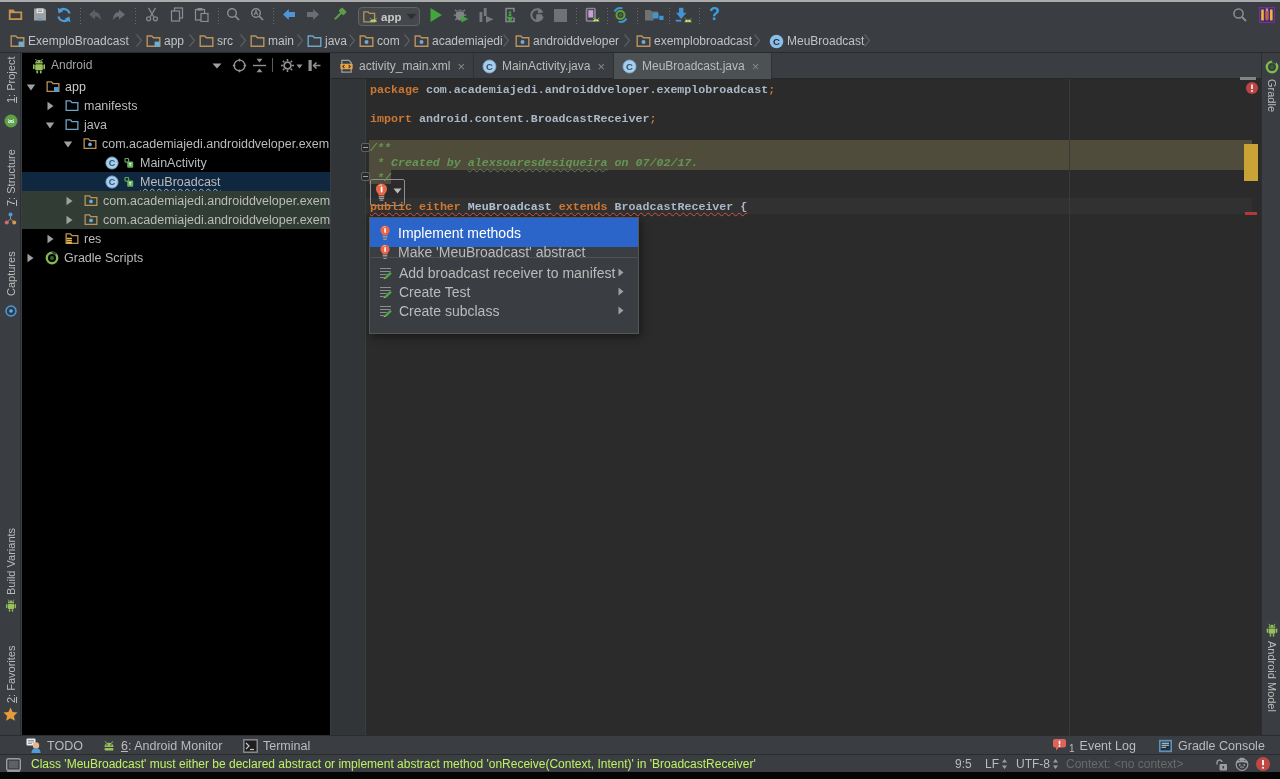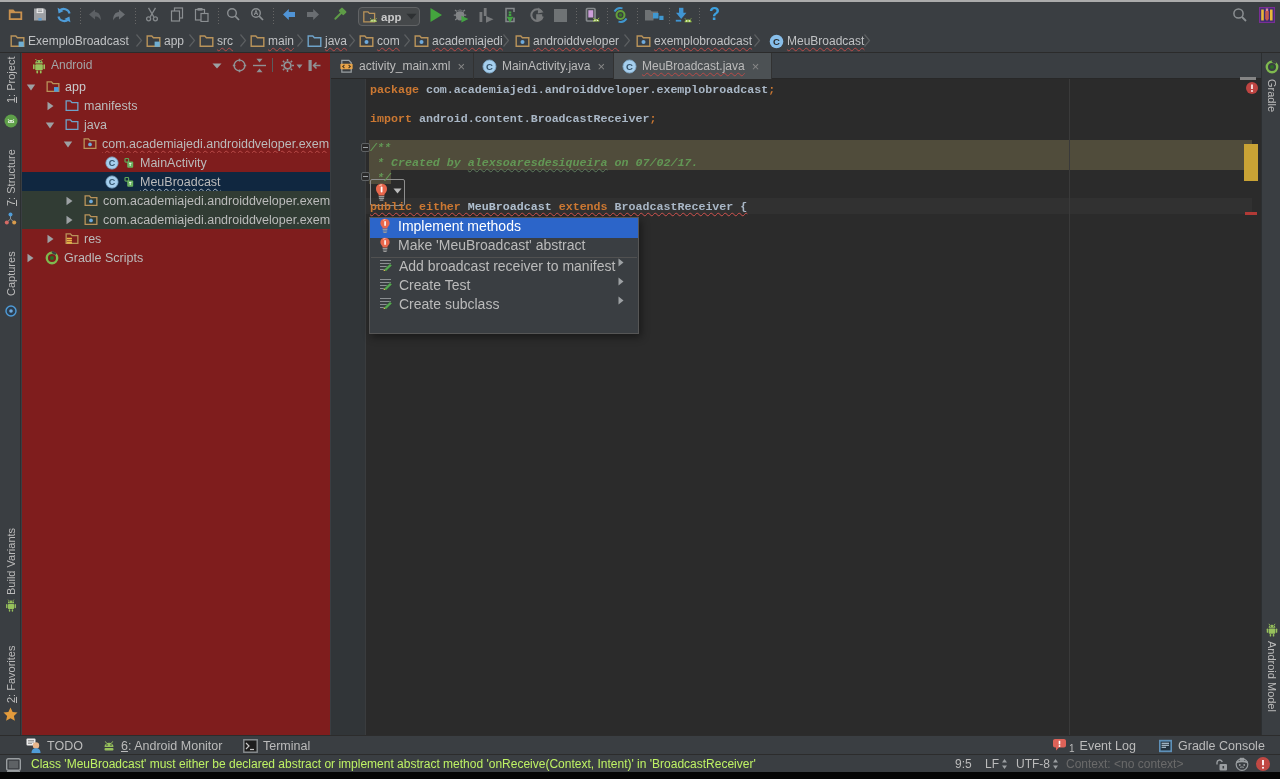--- a/index.html
+++ b/index.html
@@ -13,47 +13,47 @@
 #toolbar { position:absolute; top:2px; left:0; width:1280px; height:26px; background:#3A3E42; }
 #navbar { position:absolute; top:28px; left:0; width:1280px; height:25px; background:#3A3E42; border-bottom:1px solid #2b2b2b; }
 .tsep { position:absolute; top:6px; width:1px; height:17px;
   background-image:repeating-linear-gradient(to bottom,#666 0 1px,transparent 1px 3px); }
 .ticon { position:absolute; top:5px; }
 
 .crumb { position:absolute; top:4px; height:18px; display:flex; align-items:center;
   font-size:12px; color:#c0c2c4; white-space:pre; }
 .crumb svg { margin-right:3px; }
 .chev { position:absolute; top:6px; width:8px; height:13px; }
-.wavyred { text-decoration:underline; text-decoration-style:wavy; text-decoration-color:#b94a48; text-decoration-thickness:1px; text-underline-offset:2px; }
+.wavyred { text-decoration-style:wavy; text-decoration-color:#b94a48; text-decoration-thickness:1px; text-underline-offset:2px; }
 
 #lstrip { position:absolute; top:53px; left:0; width:21px; height:682px; background:#3A3E42; border-right:1px solid #2c2f31; }
 #rstrip { position:absolute; top:53px; left:1261px; width:19px; height:682px; background:#3A3E42; border-left:1px solid #2c2f31; }
 .vlab-l { position:absolute; transform:rotate(-90deg); transform-origin:left top; font-size:11px; color:#bbb; white-space:pre; }
 .vlab-r { position:absolute; transform:rotate(90deg); transform-origin:left top; font-size:11px; color:#bbb; white-space:pre; }
 
-#panel { position:absolute; top:53px; left:22px; width:308px; height:682px; background:#7f1d1d; }
+#panel { position:absolute; top:53px; left:22px; width:308px; height:682px; background:#000000; }
 #phead { position:absolute; top:0; left:0; width:308px; height:24px; }
 .tree-row { position:absolute; left:0; width:308px; height:19px; display:flex; align-items:center; font-size:12.5px; color:#bbbbbb; white-space:pre; overflow:hidden; }
 .arr { width:10px; height:10px; flex:0 0 10px; margin-right:9px; }
 .ticn { flex:0 0 16px; margin-right:4px; }
 
 #editor { position:absolute; top:53px; left:331px; width:930px; height:682px; background:#2B2B2B; }
 #tabbar { position:absolute; top:0; left:0; width:930px; height:26px; background:#3A3E42; border-bottom:1px solid #282828; }
 .tab { position:absolute; top:0; height:26px; display:flex; align-items:center; font-size:12px; color:#bbbbbb; padding:0 8px; border-right:1px solid #323232; }
 .tab svg { margin-right:5px; }
 .tabx { margin-left:7px; color:#888; font-size:13px; font-family:"Liberation Sans",sans-serif; }
 #code { position:absolute; top:26px; left:0; width:930px; height:656px; }
 .cl { position:absolute; z-index:2; left:39px; height:15px; line-height:15px; font-family:"Liberation Mono",monospace; font-size:11.65px; font-weight:bold; white-space:pre; color:#A9B7C6; }
 .kw { color:#CC7832; }
 .cm { color:#629755; font-style:italic; }
 .errline { text-decoration:underline; text-decoration-style:wavy; text-decoration-color:#d1524e; text-decoration-thickness:1px; text-underline-offset:2px; text-decoration-skip-ink:none; }
 .typo { text-decoration:underline; text-decoration-style:wavy; text-decoration-color:#5d7c5d; text-decoration-thickness:1px; text-underline-offset:2px; text-decoration-skip-ink:none; }
 
 #popup { position:absolute; left:38px; top:138px; width:270px; height:117px; background:#3A3E42; border:1px solid #565656; box-shadow:2px 3px 8px rgba(0,0,0,0.45); }
-.mrow { position:absolute; left:0; width:268px; height:20px; display:flex; font-size:14px; color:#bbbbbb; white-space:pre; }
+.mrow { position:absolute; left:0; width:268px; height:29px; display:flex; align-items:center; font-size:14px; color:#bbbbbb; white-space:pre; }
 .mrow svg { margin-left:9px; margin-right:7px; }
 .msub { position:absolute; right:7px; }
 
 #botbar { position:absolute; top:735px; left:0; width:1280px; height:19px; background:#3A3E42; border-top:1px solid #2c2c2c; }
 .bitem { position:absolute; top:0; height:19px; display:flex; align-items:center; font-size:12.5px; color:#bbbbbb; white-space:pre; }
 .bitem svg { margin-right:5px; }
 #statusbar { position:absolute; top:754px; left:0; width:1280px; height:18px; background:#3A3E42; border-top:1px solid #2c2c2c; }
 .sitem { position:absolute; top:0; height:18px; display:flex; align-items:center; font-size:12px; color:#bbbbbb; white-space:pre; }
 #blackstrip { position:absolute; top:772px; left:0; width:1280px; height:7px; background:#050505; }
 .u { text-decoration:underline; }

